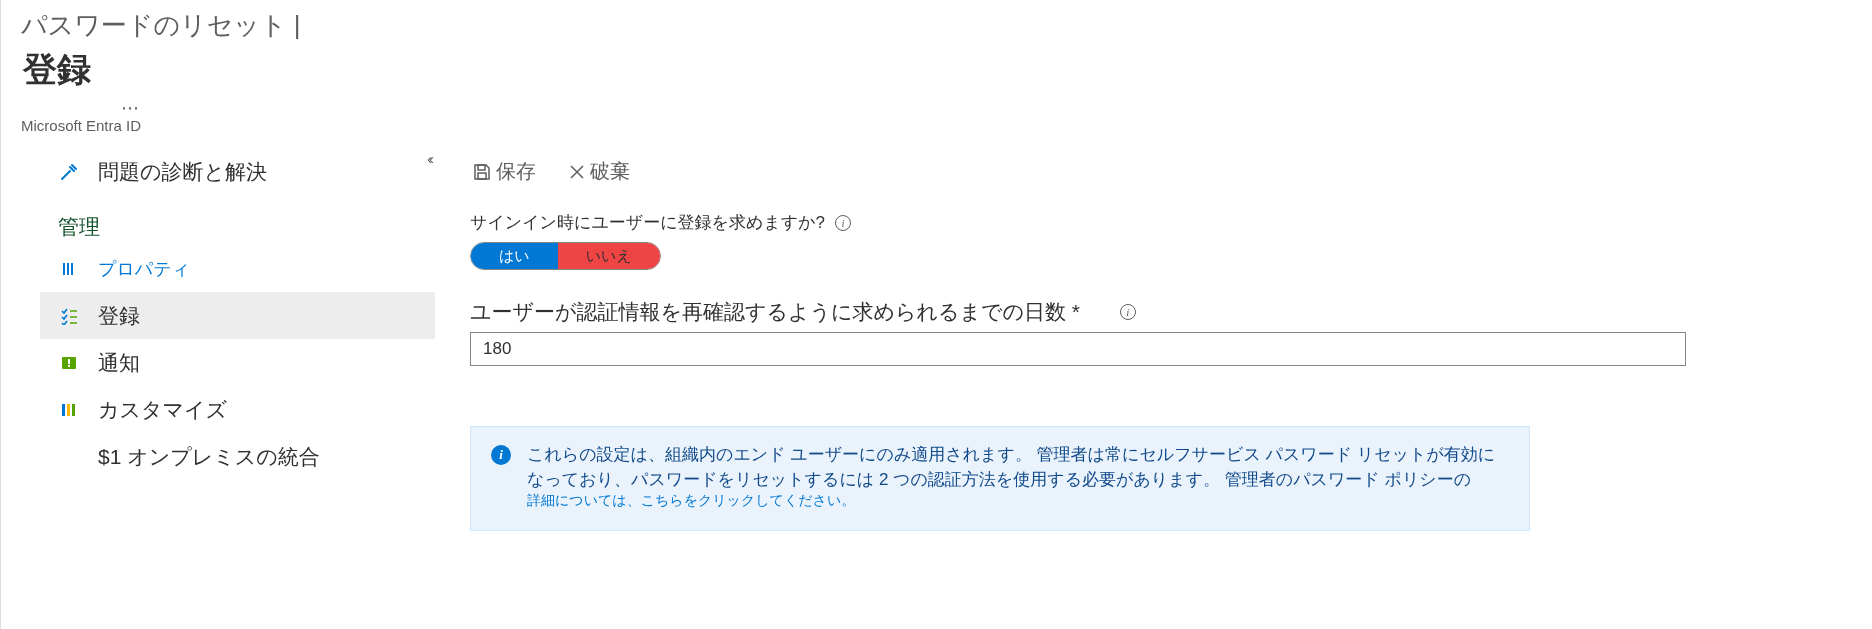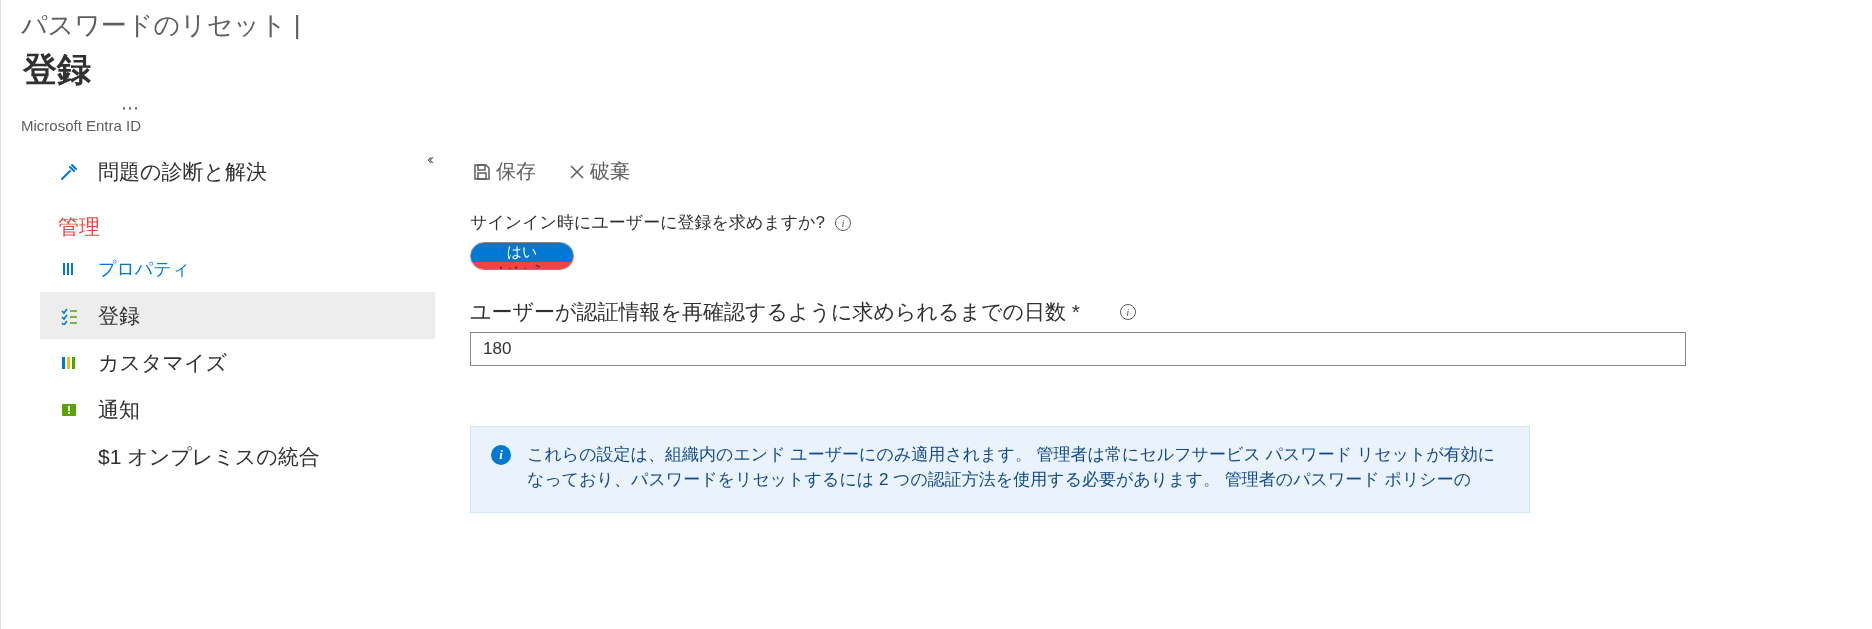--- a/index.html
+++ b/index.html
@@ -75,21 +75,21 @@
     cursor: pointer;
     font-size: 21px;
     color: #323130;
   }
   .side-item.selected {
     background: #ededed;
   }
   .side-group-label {
     padding: 18px 0 4px 18px;
     font-size: 21px;
-    color: #ef4444;
+    color: #14532d;
   }
   .side-item .icon {
     width: 22px;
     display: inline-flex;
     justify-content: center;
     align-items: center;
     flex: 0 0 22px;
   }
   .side-item.link-style .label {
     color: #0078d4;
@@ -140,21 +140,20 @@
     font-family: Georgia, serif;
     color:#605e5c;
   }
   .pill-toggle {
     display: inline-flex;
     border: 1px solid #8a8886;
     border-radius: 999px;
     overflow: hidden;
     height: 28px;
     margin-bottom: 28px;
-    flex-direction: column;
   }
   .pill-toggle button {
     border: none;
     background: #ef4444;
     font-size: 15px;
     padding: 0 28px;
     cursor: pointer;
     color: #323130;
   }
   .pill-toggle button.active {
@@ -259,37 +258,37 @@
               <path d="M2 4l2 2 3-4M2 10l2 2 3-4M2 16l2 2 3-4" stroke="#0078d4" stroke-width="1.6" fill="none"></path>
               <path d="M10 4h7M10 10h7M10 16h7" stroke="#57a300" stroke-width="1.6"></path>
             </svg>
         </span>
         <span class="label">登録</span>
       </div>
 
       <div class="side-item">
         <span class="icon">
           <svg width="18" height="18" viewBox="0 0 18 18">
+              <rect x="2" y="3" width="14" height="12" rx="1" fill="#57a300"></rect>
+              <rect x="8" y="5" width="2" height="5" fill="#fff"></rect>
+              <rect x="8" y="11" width="2" height="2" fill="#fff"></rect>
+            </svg>
+        </span>
+        <span class="label">通知</span>
+      </div>
+
+      <div class="side-item">
+        <span class="icon">
+          <svg width="18" height="18" viewBox="0 0 18 18">
               <rect x="2" y="3" width="3" height="12" fill="#0078d4"></rect>
               <rect x="7" y="3" width="3" height="12" fill="#ffb900"></rect>
               <rect x="12" y="3" width="3" height="12" fill="#57a300"></rect>
             </svg>
         </span>
         <span class="label">カスタマイズ</span>
-      </div>
-
-      <div class="side-item">
-        <span class="icon">
-          <svg width="18" height="18" viewBox="0 0 18 18">
-              <rect x="2" y="3" width="14" height="12" rx="1" fill="#57a300"></rect>
-              <rect x="8" y="5" width="2" height="5" fill="#fff"></rect>
-              <rect x="8" y="11" width="2" height="2" fill="#fff"></rect>
-            </svg>
-        </span>
-        <span class="label">通知</span>
       </div>
 
       <div class="side-item">
         <span class="icon"></span>
         <span class="label">$1 オンプレミスの統合</span>
       </div>
     </nav>
 
     <main class="content">
 
@@ -327,18 +326,19 @@
       <div class="field-label">
         <span>ユーザーが認証情報を再確認するように求められるまでの日数 *</span>
         <span class="info-circle">i</span>
       </div>
       <input class="text-input" type="text" value="180" style="">
 
       <div class="info-banner">
         <span class="badge">i</span>
         <div>
           <div class="msg-main">これらの設定は、組織内のエンド ユーザーにのみ適用されます。 管理者は常にセルフサービス パスワード リセットが有効になっており、パスワードをリセットするには 2 つの認証方法を使用する必要があります。 管理者のパスワード ポリシーの</div>
+          <div class="msg-link">詳細については、こちらをクリックしてください。</div>
         </div>
       </div>
 
     </main>
   </div>
 </div>
 
 </body></html>

